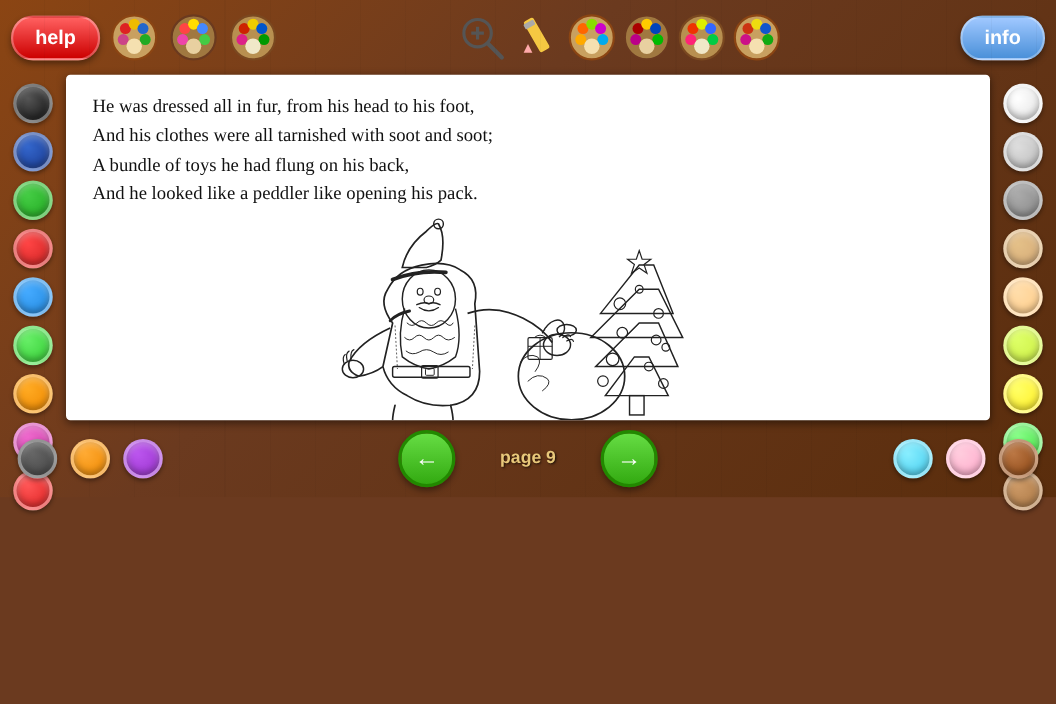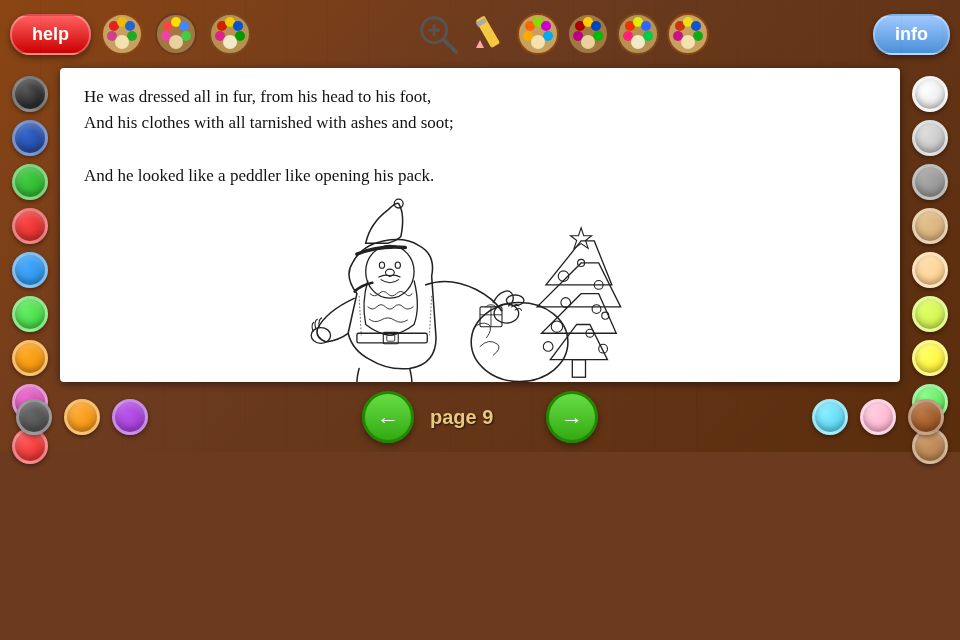--- a/index.html
+++ b/index.html
@@ -205,25 +205,25 @@
       align-items: center;
       justify-content: center;
       cursor: pointer;
       box-shadow: 0 3px 6px rgba(0,0,0,0.4);
       font-size: 22px;
       color: white;
     }
 
     .page-label {
       color: #e8c87a;
-      font-size: 20px;
+      font-size: 16px;
       font-weight: bold;
       text-shadow: 1px 1px 2px rgba(0,0,0,0.7);
       min-width: 100px;
-      text-align: left;
+      text-align: center;
     }
 
     
     .palette-svg {
       width: 44px;
       height: 44px;
       cursor: pointer;
     }
 
     
@@ -374,22 +374,22 @@
           <div class="paint-can-inner" style="background: radial-gradient(circle at 35% 35%, #ee66cc, #cc44aa);"></div>
         </div>
       <div class="paint-can">
           <div class="paint-can-inner" style="background: radial-gradient(circle at 35% 35%, #ff5555, #dd2222);"></div>
         </div>
     </div>
 
     <div class="coloring-page">
       <div class="poem-text">
         <span>He was dressed all in fur, from his head to his foot,</span><br>
-        <span>And his clothes with all tarnished with ashes and soot;</span><br>
-        <br>
+        <span>And his clothes were all tarnished with soot and soot;</span><br>
+        <span>A bundle of toys he had flung on his back,</span><br>
         <span>And he looked like a peddler like opening his pack.</span>
       </div>
 
       <div class="drawing-area">
         
         <svg class="santa-svg" viewBox="0 0 860 420" xmlns="http://www.w3.org/2000/svg">
 
           <rect width="860" height="420" fill="white"></rect>
 
           <rect x="640" y="370" width="30" height="40" fill="none" stroke="#222" stroke-width="3"></rect>

